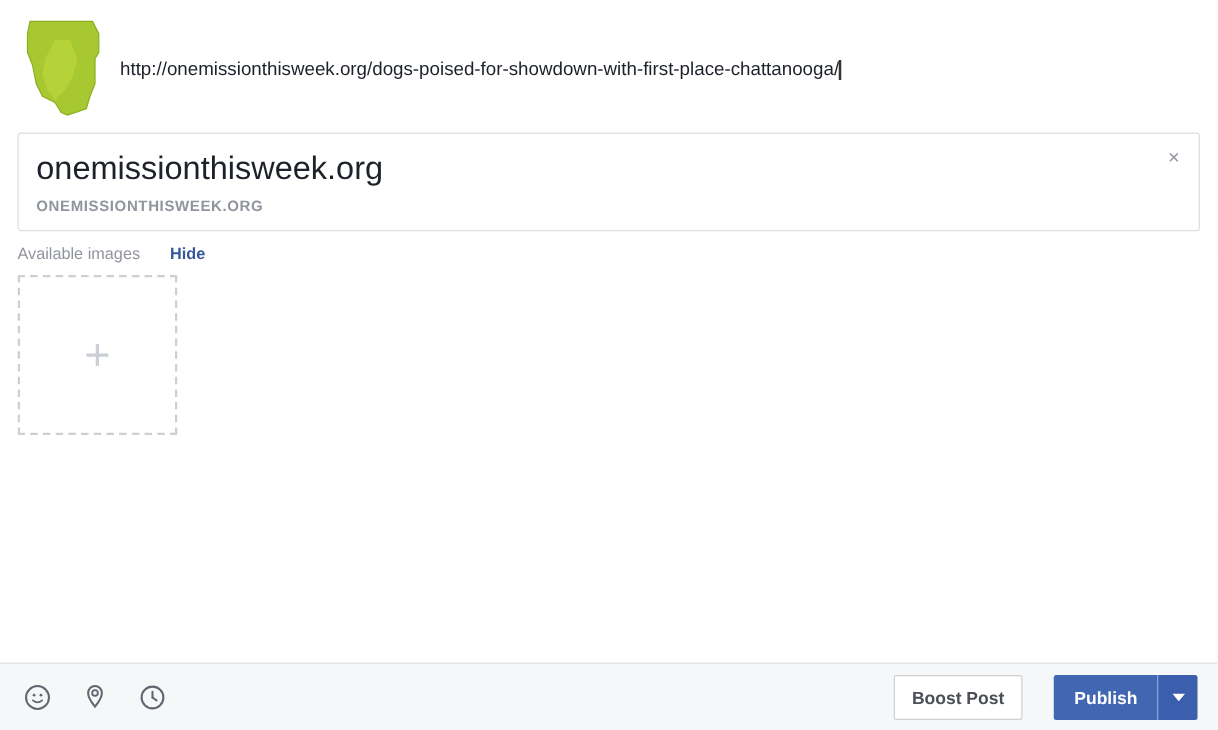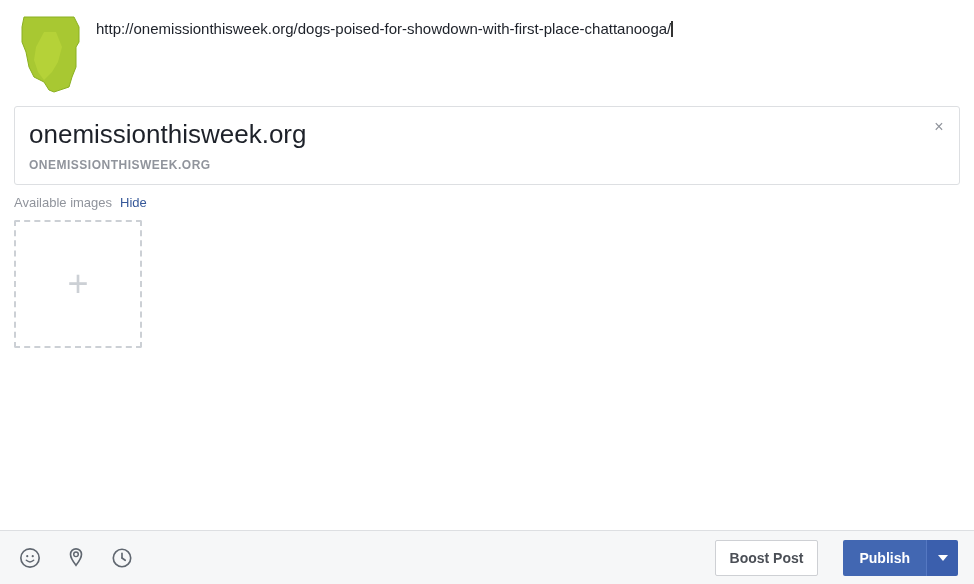--- a/index.html
+++ b/index.html
@@ -17,21 +17,21 @@
     .main-area {
       flex: 1;
       background: #fff;
       padding: 12px 14px;
       overflow: hidden;
     }
 
     
     .url-row {
       display: flex;
-      align-items: flex-start;
+      align-items: center;
       gap: 12px;
       margin-bottom: 14px;
     }
 
     .alabama-icon {
       width: 70px;
       height: 80px;
       flex-shrink: 0;
     }
 
@@ -92,35 +92,36 @@
       color: #90949c;
       font-weight: 600;
       letter-spacing: 0.5px;
       text-transform: uppercase;
     }
 
     
     .available-images-row {
       display: flex;
       align-items: center;
-      gap: 8px;
+      gap: 24px;
       margin-bottom: 10px;
       margin-top: 8px;
     }
 
     .available-images-label {
       font-size: 13px;
       color: #90949c;
     }
 
     .hide-link {
       font-size: 13px;
       color: #365899;
       cursor: pointer;
       text-decoration: none;
+      font-weight: bold;
     }
 
     
     .image-placeholder {
       width: 128px;
       height: 128px;
       border: 2px dashed #ccd0d5;
       border-radius: 2px;
       display: flex;
       align-items: center;

